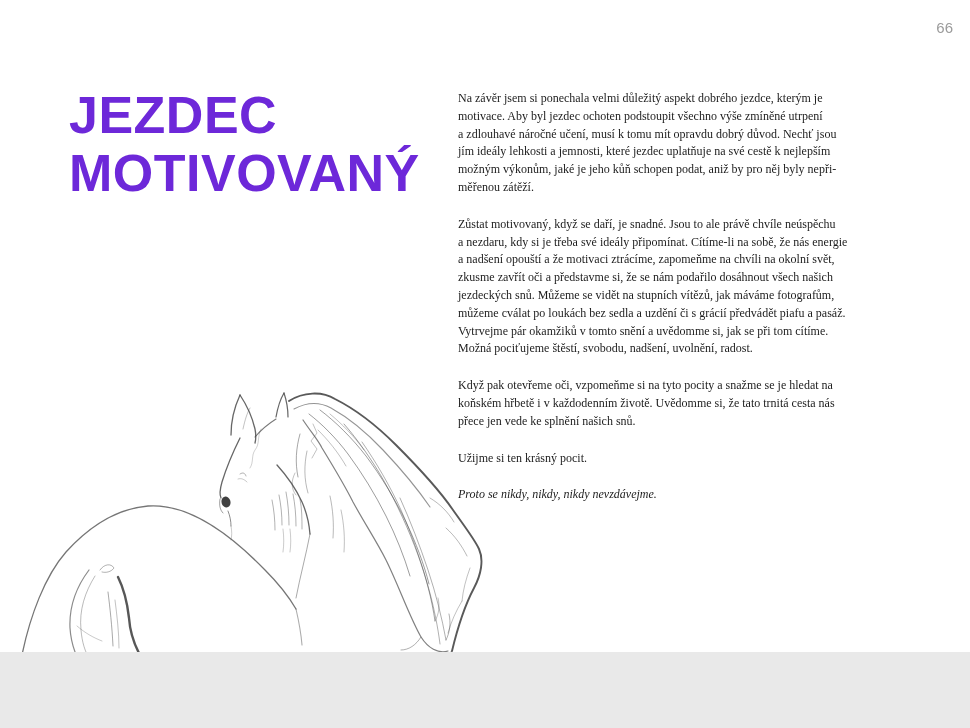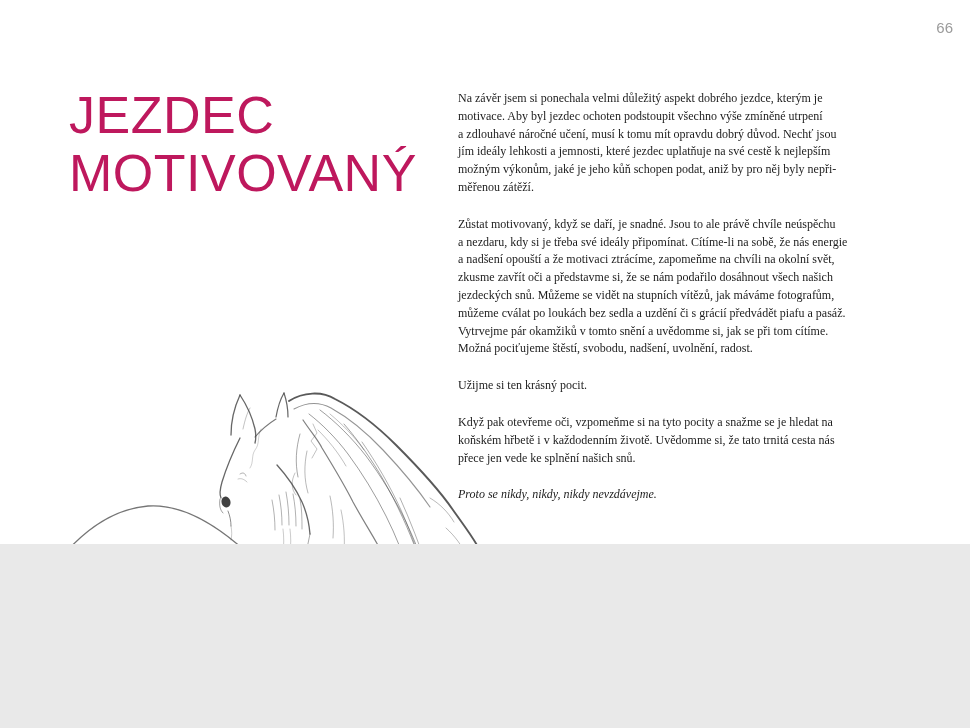--- a/index.html
+++ b/index.html
@@ -1,44 +1,44 @@
 <!DOCTYPE html>
 <html><head>
 <meta charset="utf-8">
 <style>
   * { margin: 0; padding: 0; box-sizing: border-box; }
   html, body { background: #e9e9e9; }
   .page {
     position: relative;
     width: 970px;
-    height: 544px;
+    height: 652px;
     background: #ffffff;
     overflow: hidden;
     font-family: "Liberation Serif", "DejaVu Serif", serif;
     color: #1c1c1c;
   }
   .page-number {
     position: absolute;
     top: 19px;
     right: 17px;
     font-family: "Liberation Sans", "DejaVu Sans", sans-serif;
     font-size: 15px;
     color: #9b9b9b;
   }
   .chapter-title {
     position: absolute;
     top: 86px;
     left: 69px;
     width: 380px;
     font-family: "Liberation Sans", "DejaVu Sans", sans-serif;
-    font-weight: 400;
+    font-weight: 700;
     font-size: 52px;
     line-height: 58px;
     letter-spacing: 0.5px;
-    color: #be185d;
+    color: #6d28d9;
     white-space: pre-line;
   }
   .body-col {
     position: absolute;
     top: 90px;
     left: 458px;
     width: 505px;
     font-size: 12px;
     line-height: 17.8px;
     color: #1c1c1c;
@@ -84,24 +84,24 @@
 možným výkonům, jaké je jeho kůň schopen podat, aniž by pro něj byly nepři-
 měřenou zátěží.</p>
     <p>Zůstat motivovaný, když se daří, je snadné. Jsou to ale právě chvíle neúspěchu
 a nezdaru, kdy si je třeba své ideály připomínat. Cítíme-li na sobě, že nás energie
 a nadšení opouští a že motivaci ztrácíme, zapomeňme na chvíli na okolní svět,
 zkusme zavřít oči a představme si, že se nám podařilo dosáhnout všech našich
 jezdeckých snů. Můžeme se vidět na stupních vítězů, jak máváme fotografům,
 můžeme cválat po loukách bez sedla a uzdění či s grácií předvádět piafu a pasáž.
 Vytrvejme pár okamžiků v tomto snění a uvědomme si, jak se při tom cítíme.
 Možná pociťujeme štěstí, svobodu, nadšení, uvolnění, radost.</p>
-    <p>Užijme si ten krásný pocit.</p>
     <p>Když pak otevřeme oči, vzpomeňme si na tyto pocity a snažme se je hledat na
 koňském hřbetě i v každodenním životě. Uvědomme si, že tato trnitá cesta nás
 přece jen vede ke splnění našich snů.</p>
+    <p>Užijme si ten krásný pocit.</p>
     <p class="italic">Proto se nikdy, nikdy, nikdy nevzdávejme.</p>
   </div>
 
   <svg class="sketch" viewBox="0 0 500 350" xmlns="http://www.w3.org/2000/svg">
 
     <path d="M 22,277 C 30,238 45,198 66,174 C 86,152 112,131 148,128 C 190,125 232,158 265,192 C 276,203 289,219 296,231" stroke="#474747" stroke-width="1.3" opacity="0.75"></path>
     <path d="M 22,277 C 20,287 19,295 20,303" stroke="#474747" stroke-width="1.1" opacity="0.3"></path>
     <path d="M 296,231 C 299,244 301,255 302,267" stroke="#474747" stroke-width="1.1" opacity="0.45"></path>
 
     <path d="M 89,192 C 77,208 69,228 70,250 C 71,266 76,280 85,293" stroke="#3e3e3e" stroke-width="1.2" opacity="0.6"></path>

